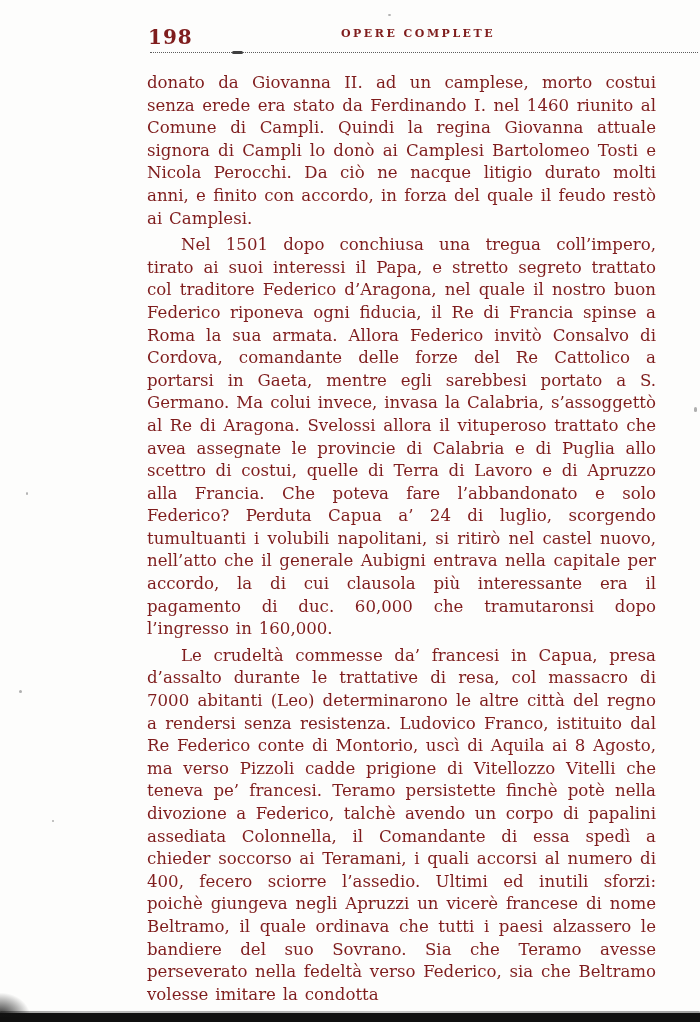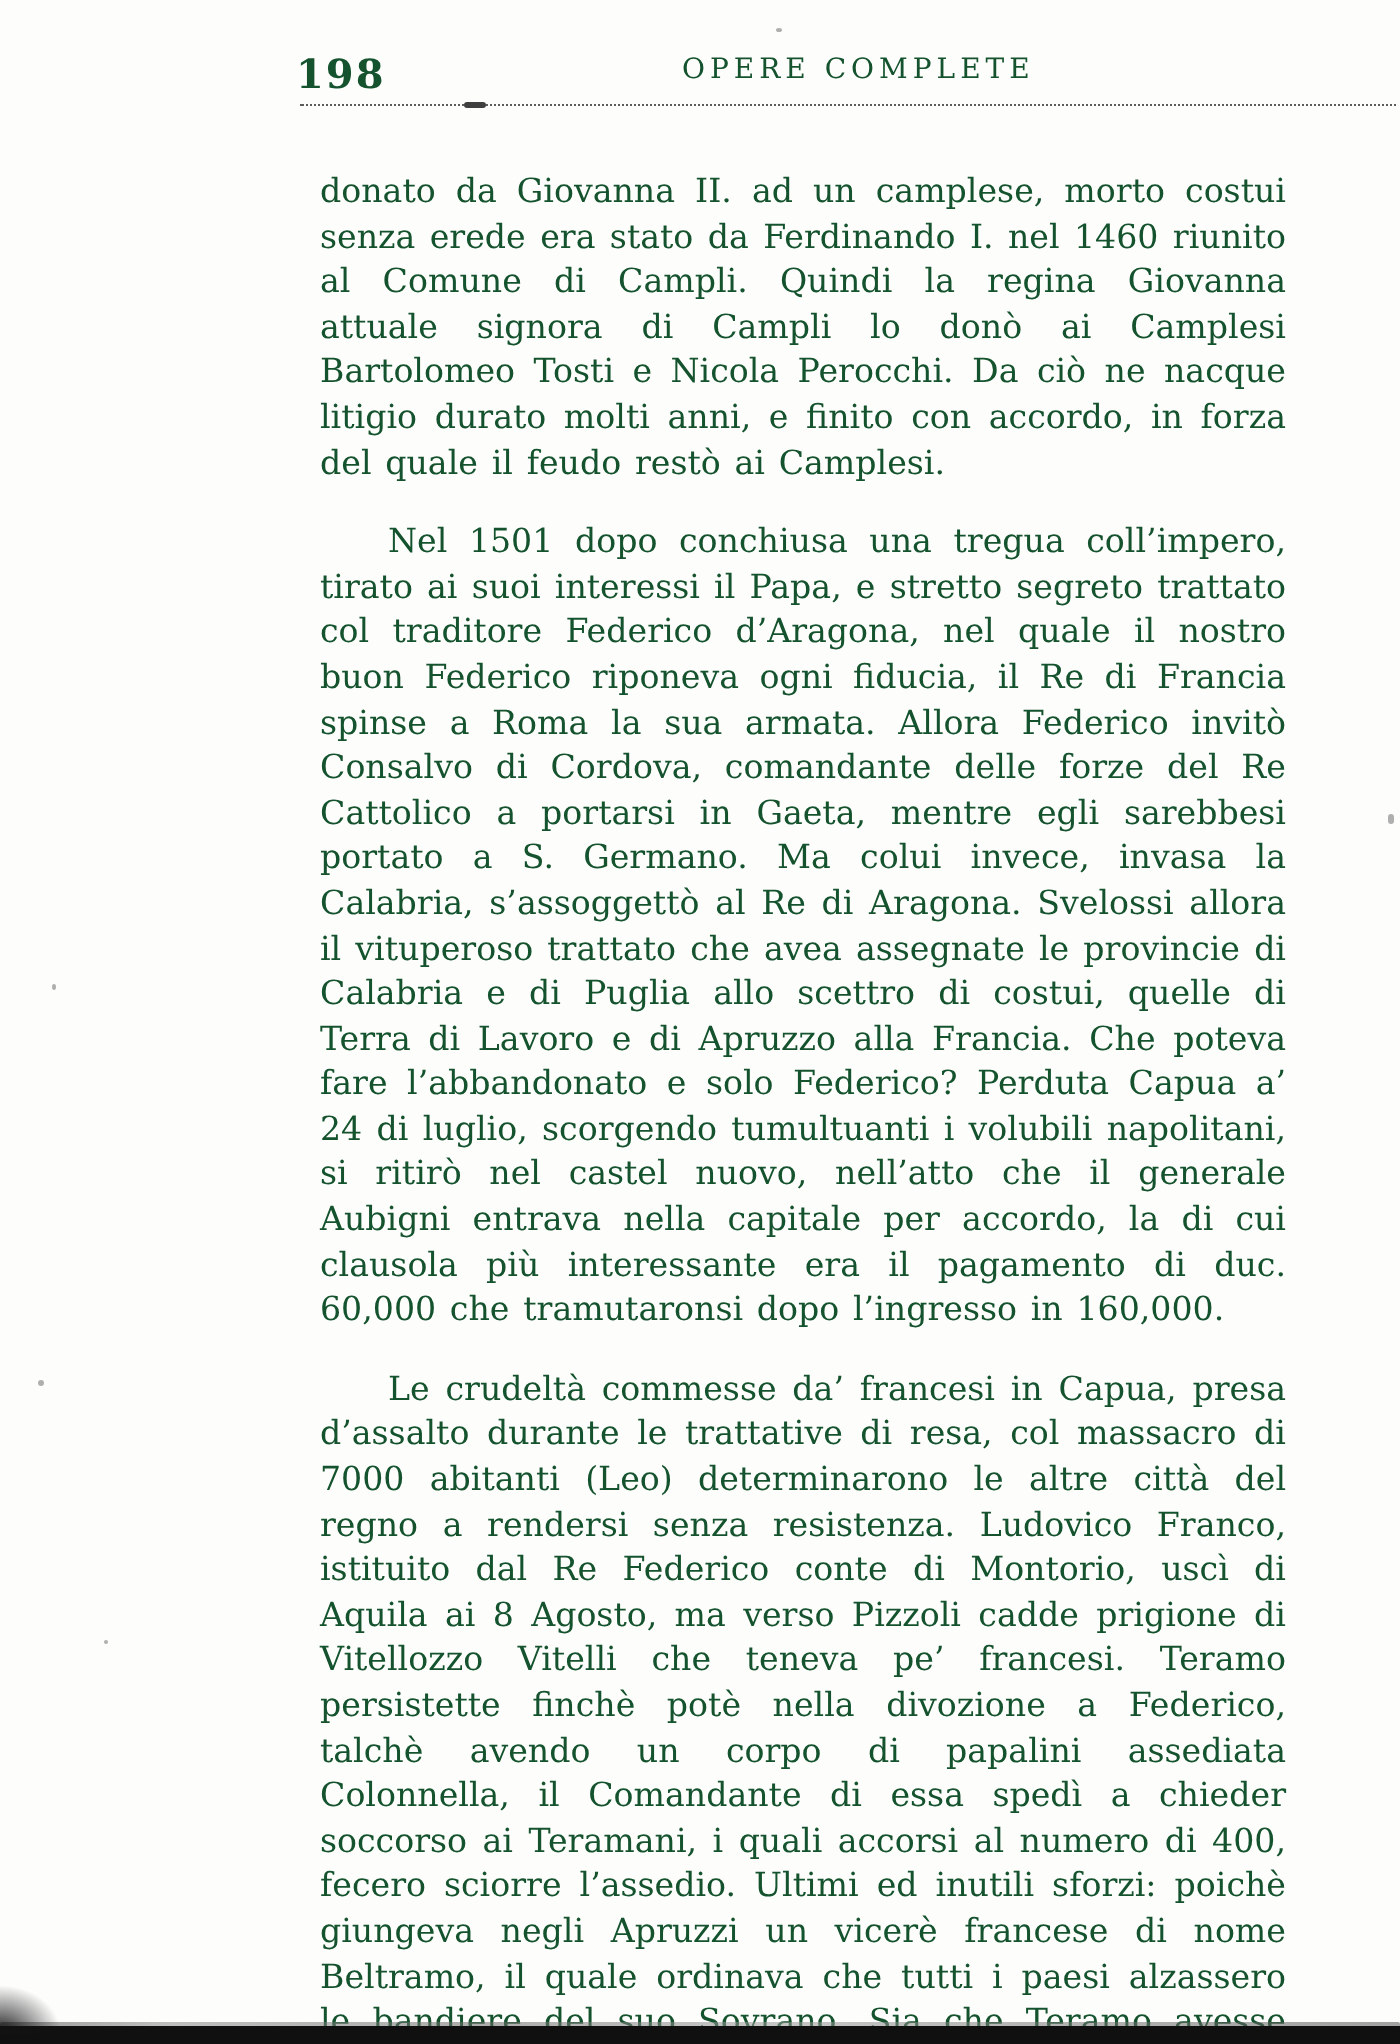--- a/index.html
+++ b/index.html
@@ -3,48 +3,48 @@
 <meta charset="utf-8">
 <style>
   html, body { margin:0; padding:0; background:#e8e8e8; }
   .page {
     position:relative;
     width:700px; height:1022px;
     margin:0 auto;
     background:#fdfdfc;
     overflow:hidden;
     font-family:"DejaVu Serif", serif;
-    color:#14532d;
+    color:#7f1d1d;
   }
   
   .pagenum {
     position:absolute; left:148px; top:25px;
     font-size:20px; font-weight:bold; letter-spacing:1px;
   }
   .running-title {
     position:absolute; left:341px; top:27px;
-    font-size:14px; font-weight:normal; letter-spacing:2.5px;
+    font-size:11px; font-weight:bold; letter-spacing:2.5px;
     white-space:nowrap;
   }
   .rule {
     position:absolute; top:52px; left:150px; right:2px; height:0;
     border-top:1px dotted #5d5d5d;
   }
   .rule-dash {
     position:absolute; left:82px; top:-2px;
     width:11px; height:3px; background:#3f3f3f; border-radius:2px;
   }
   
   .textblock {
     position:absolute; left:143px; top:68px; width:517px;
     text-align:justify;
     font-size:16.6px; line-height:22.6px;
     word-spacing:1.6px;
   }
-  .para { margin:17px; text-indent:34px; }
+  .para { margin:4px; text-indent:34px; }
   .para.continues { text-indent:0; }
   .ital { }
   
   .scan-smudge-line {
     position:absolute; left:0; right:0; bottom:8px; height:3px;
     background:linear-gradient(90deg,#4a4a4a 0%,#8a8a8a 12%,#6a6a6a 35%,#9a9a9a 55%,#6f6f6f 80%,#575757 100%);
     opacity:.55; border-radius:1px;
   }
   .scan-band {
     position:absolute; left:0; right:0; bottom:0; height:9px;

